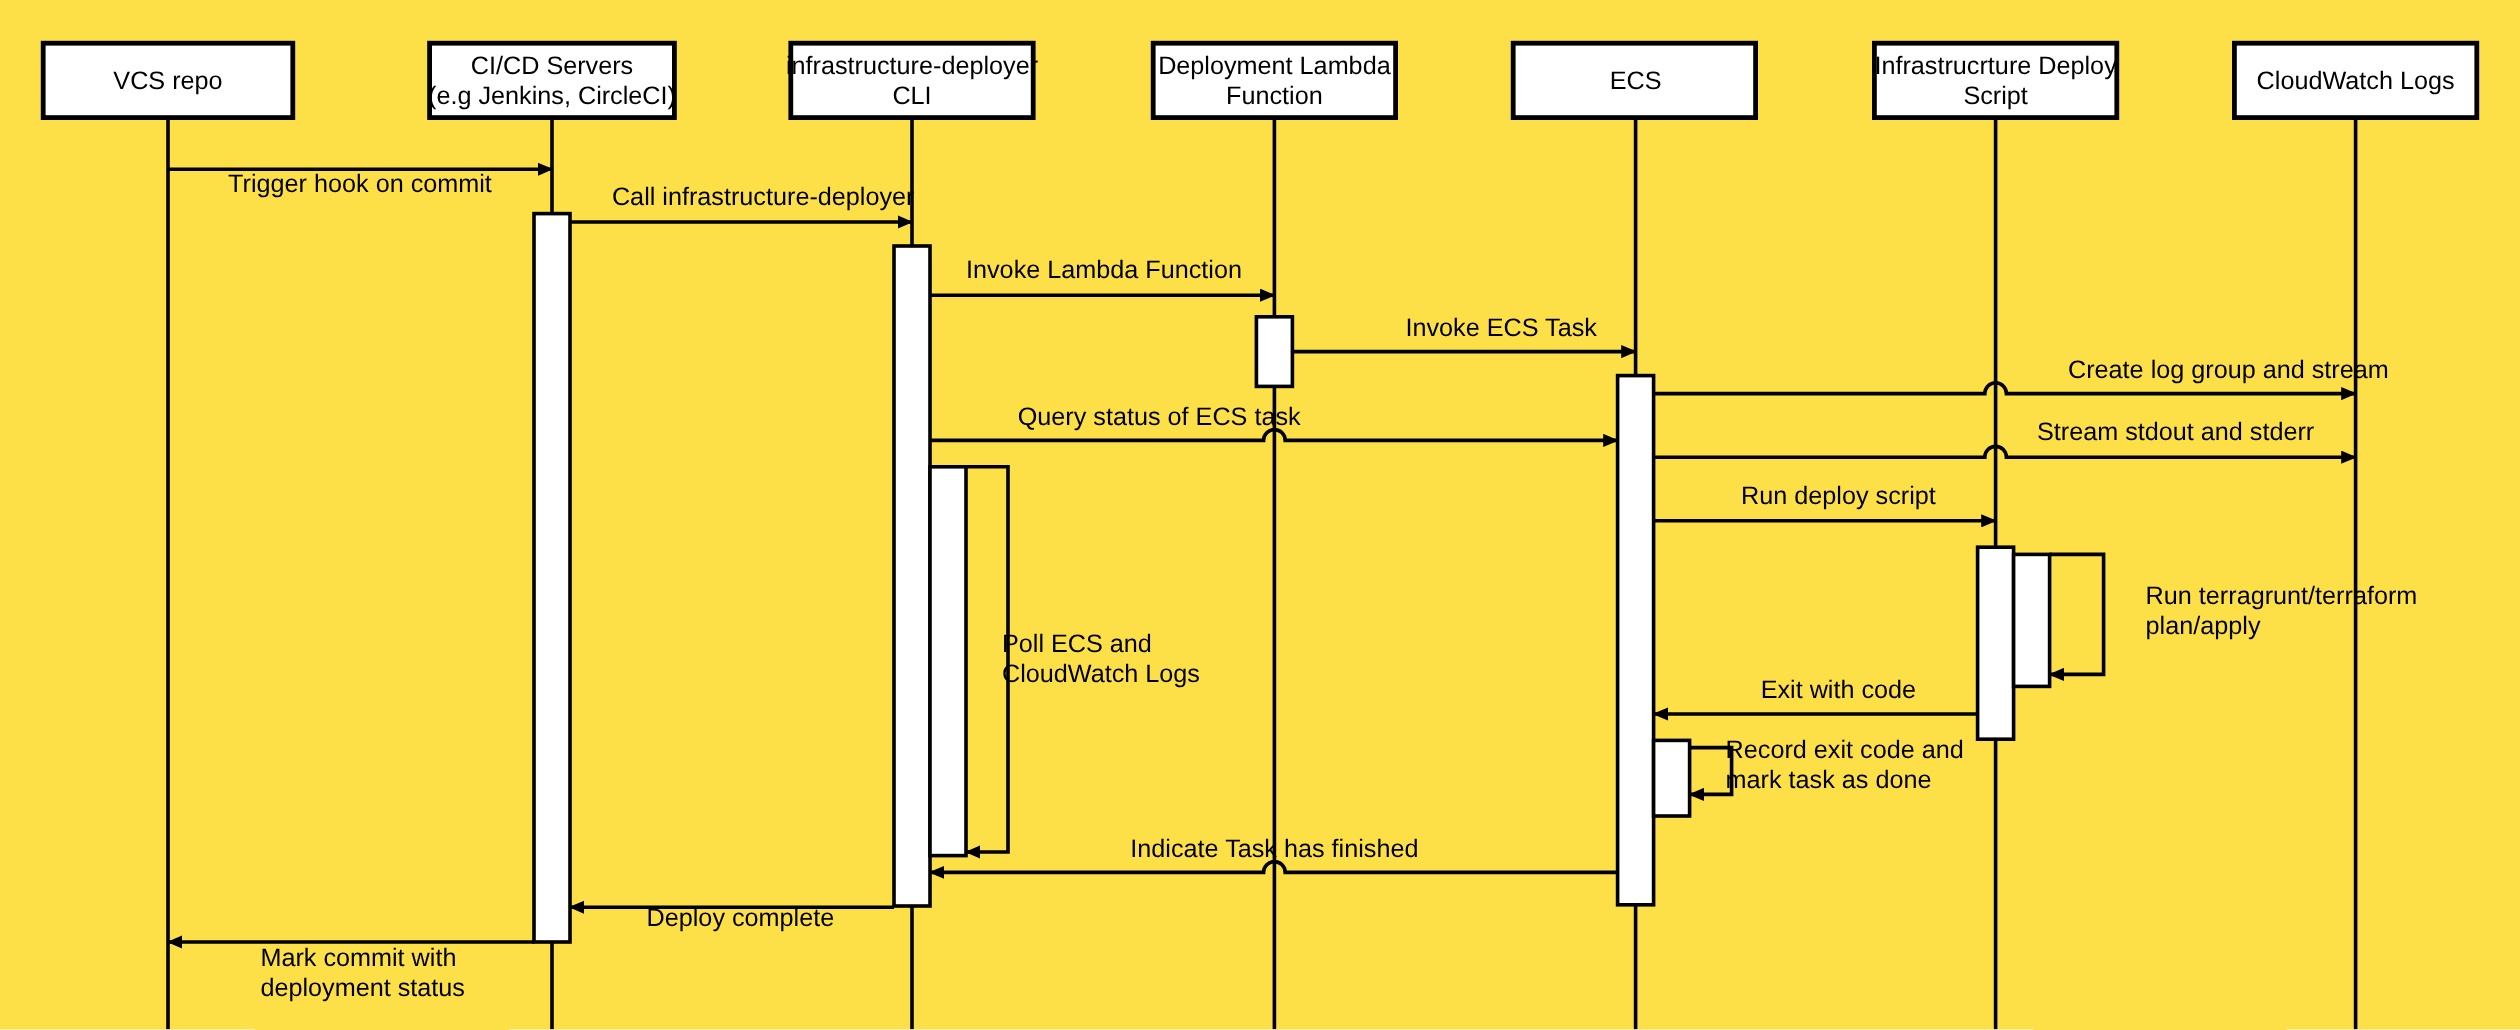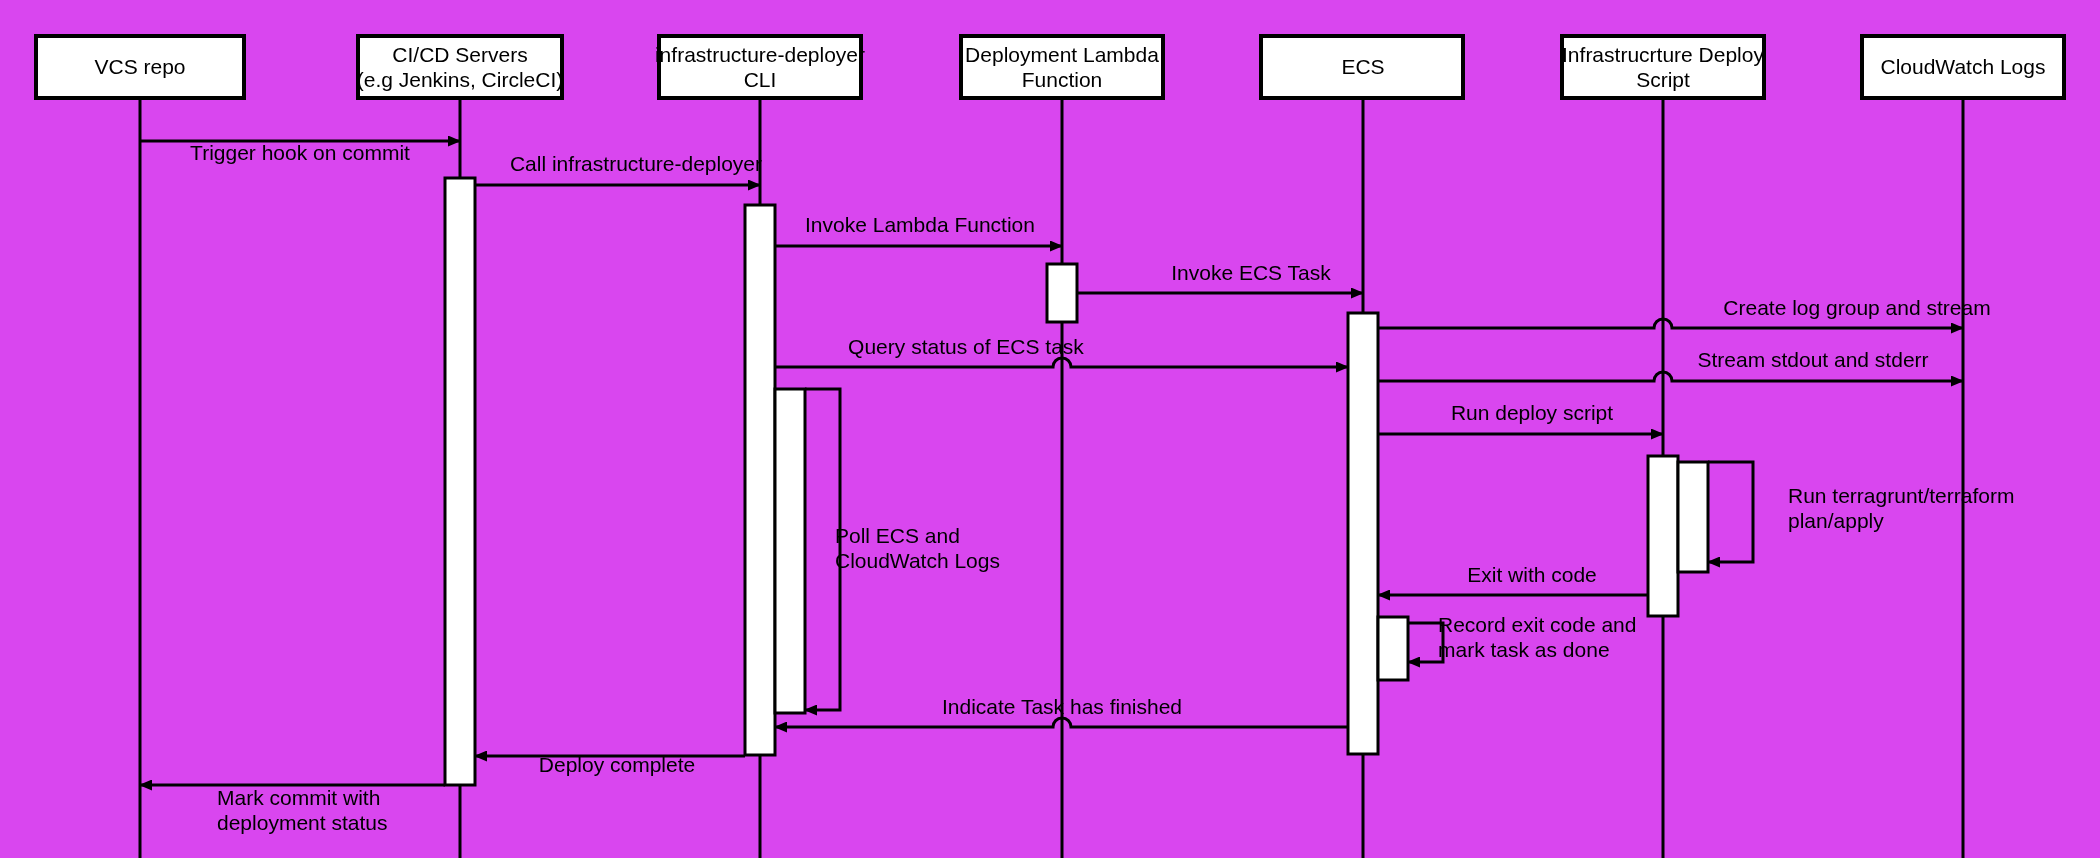--- a/index.html
+++ b/index.html
@@ -1,17 +1,17 @@
 <!DOCTYPE html>
 <html><head>
 <meta charset="utf-8">
 <style>
   html,body{margin:0;padding:0;background:#ffffff;}
   body{font-family:"Liberation Sans",sans-serif;}
-  #stage{position:relative;width:2100px;height:858px;background:#d946ef;overflow:hidden;}
+  #stage{position:relative;width:2100px;height:858px;background:#fde047;overflow:hidden;}
   svg{display:block;}
   .lifeline{stroke:#000000;stroke-width:3;}
   .boxrect{fill:#ffffff;stroke:#000000;stroke-width:4;}
   .actbar{fill:#ffffff;stroke:#000000;stroke-width:3;}
   .msgline{stroke:#000000;stroke-width:3;fill:none;}
   .boxlabel{font-family:"Liberation Sans",sans-serif;font-size:21px;fill:#000000;text-anchor:middle;}
   .msglabel{font-family:"Liberation Sans",sans-serif;font-size:21px;fill:#000000;}
   .msglabel.center{text-anchor:middle;}
   .msglabel.start{text-anchor:start;}
 </style>

